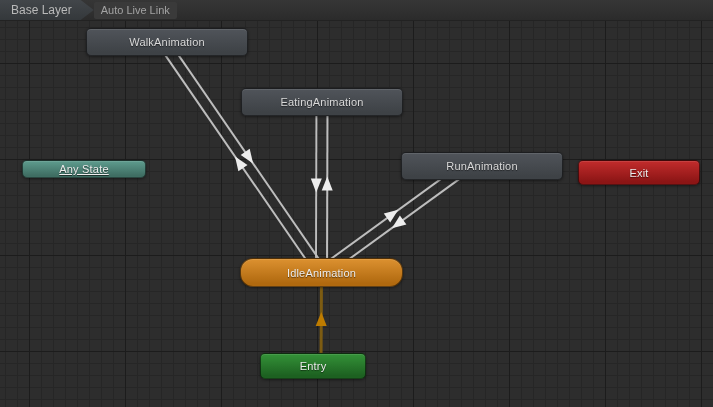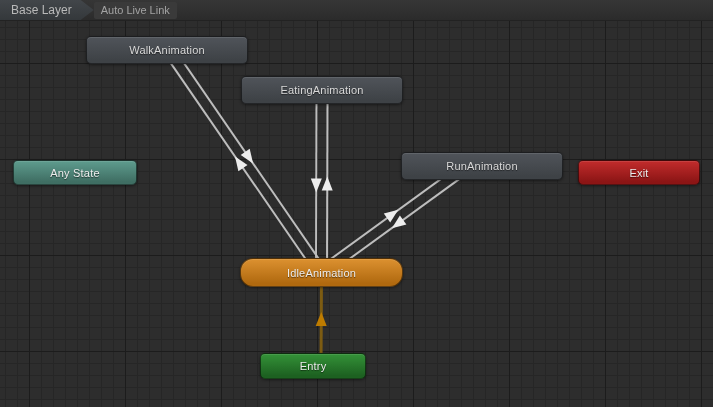--- a/index.html
+++ b/index.html
@@ -61,30 +61,30 @@
         <polygon points="316.2,192.5 310.8,178.5 321.8,178.5" fill="#ededed"></polygon>
         <line x1="327.0" y1="272.5" x2="327.5" y2="97.0" stroke="#bdbdbd" stroke-width="2"></line>
         <polygon points="327.3,176.5 332.7,190.5 321.7,190.5" fill="#ededed"></polygon>
         <line x1="318.3" y1="268.1" x2="464.8" y2="161.6" stroke="#bdbdbd" stroke-width="2"></line>
         <polygon points="398.3,209.8 390.2,222.5 383.8,213.6" fill="#ededed"></polygon>
         <line x1="471.2" y1="170.4" x2="324.7" y2="276.9" stroke="#bdbdbd" stroke-width="2"></line>
         <polygon points="391.9,228.2 399.9,215.5 406.4,224.4" fill="#ededed"></polygon>
         <line x1="321.0" y1="366.0" x2="321.5" y2="272.5" stroke="#7d5c12" stroke-width="3"></line>
         <polygon points="321.3,312.0 326.7,326.0 315.7,326.0" fill="#be7c00"></polygon>
       </svg>
-  <div class="node theme-state" style="left: 86px; top: 36px; width: 162px; height: 28px;">
+  <div class="node theme-state" style="left: 86px; top: 28px; width: 162px; height: 28px;">
         <span>WalkAnimation</span>
       </div>
-      <div class="node theme-state" style="left: 241px; top: 76px; width: 162px; height: 28px;">
+      <div class="node theme-state" style="left: 241px; top: 88px; width: 162px; height: 28px;">
         <span>EatingAnimation</span>
       </div>
       <div class="node theme-state" style="left: 401px; top: 152px; width: 162px; height: 28px;">
         <span>RunAnimation</span>
       </div>
-      <div class="node theme-anystate" style="left: 13px; top: 160px; width: 124px; height: 25px;">
+      <div class="node theme-anystate" style="left: 22px; top: 160px; width: 124px; height: 18px; text-decoration: underline;">
         <span>Any State</span>
       </div>
       <div class="node theme-exit" style="left: 578px; top: 160px; width: 122px; height: 25px;">
         <span>Exit</span>
       </div>
       <div class="node theme-defaultstate" style="left: 240px; top: 258px; width: 163px; height: 29px; border-radius: 13px;">
         <span>IdleAnimation</span>
       </div>
       <div class="node theme-entry" style="left: 260px; top: 353px; width: 106px; height: 26px;">
         <span>Entry</span>

